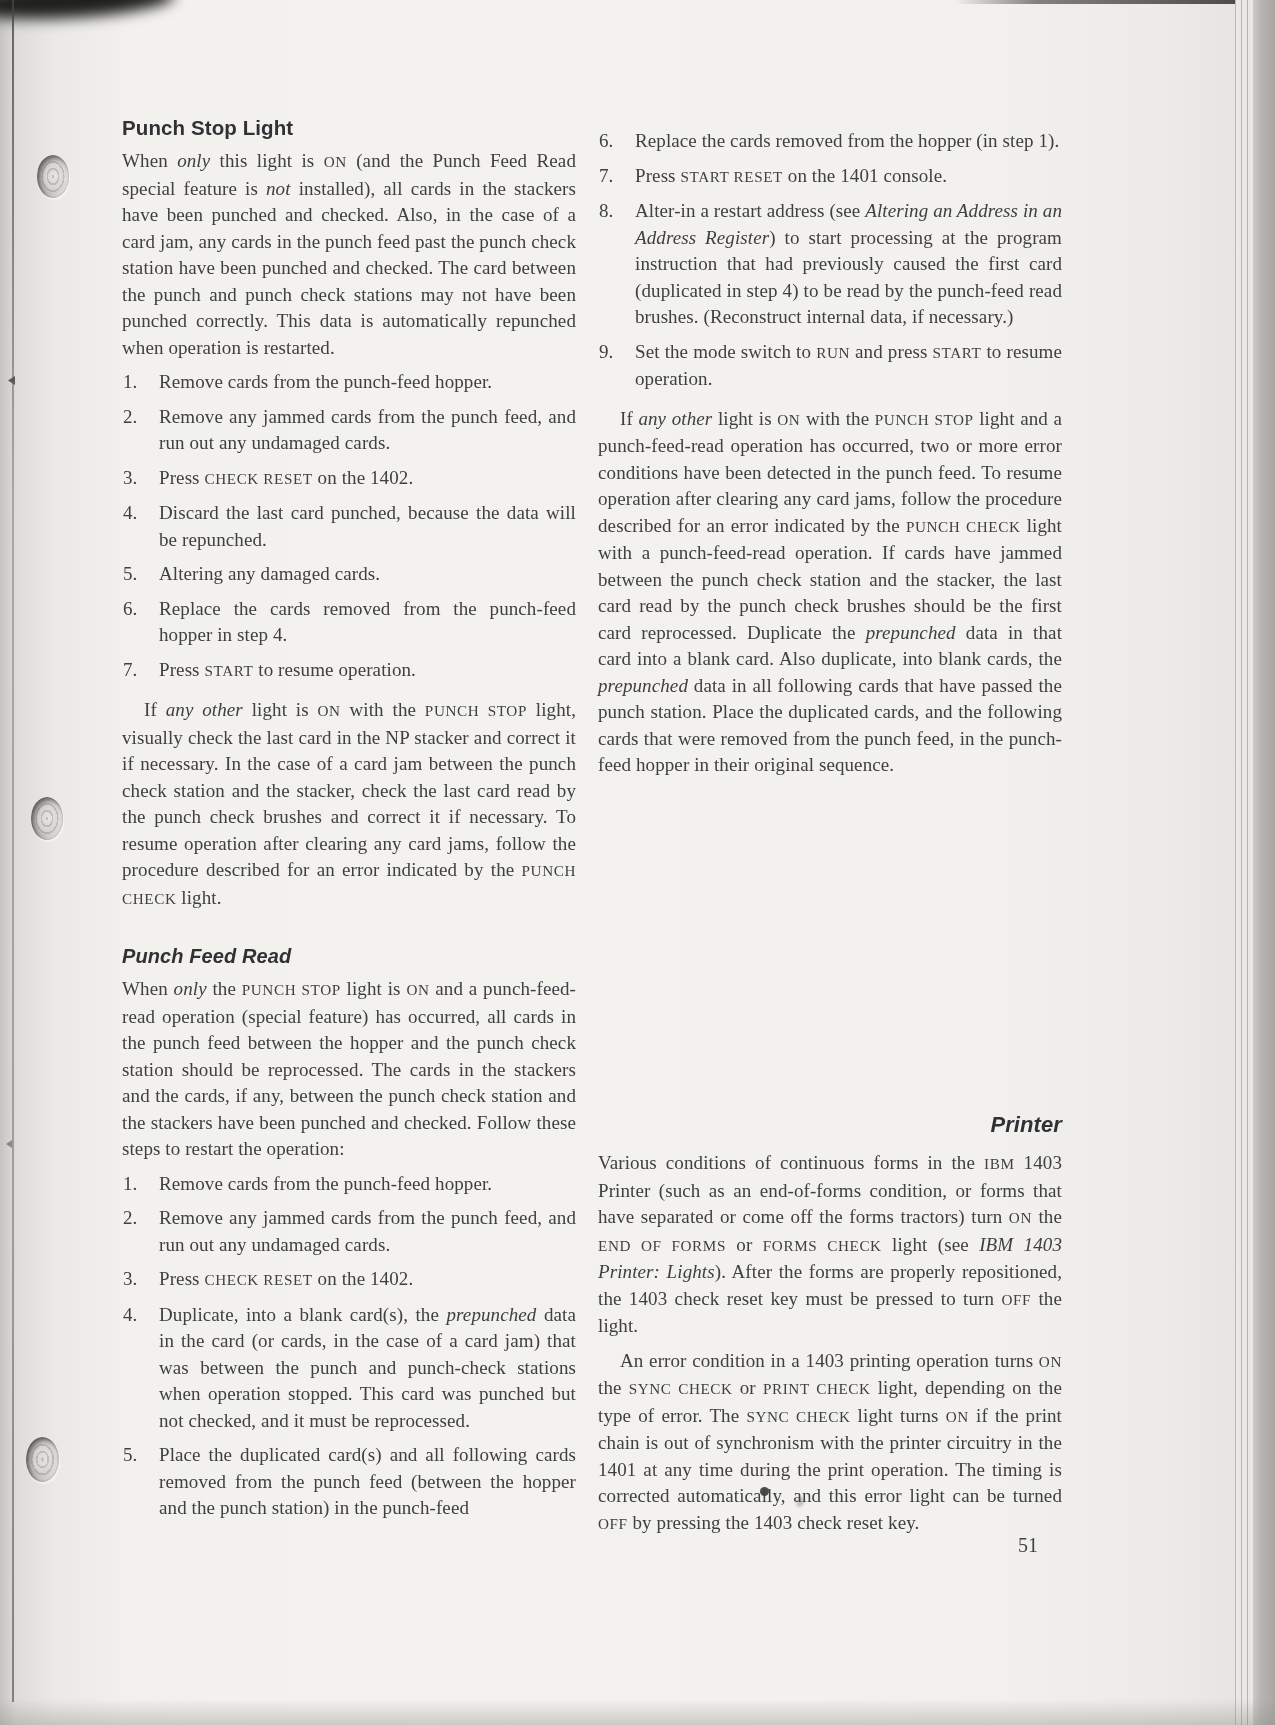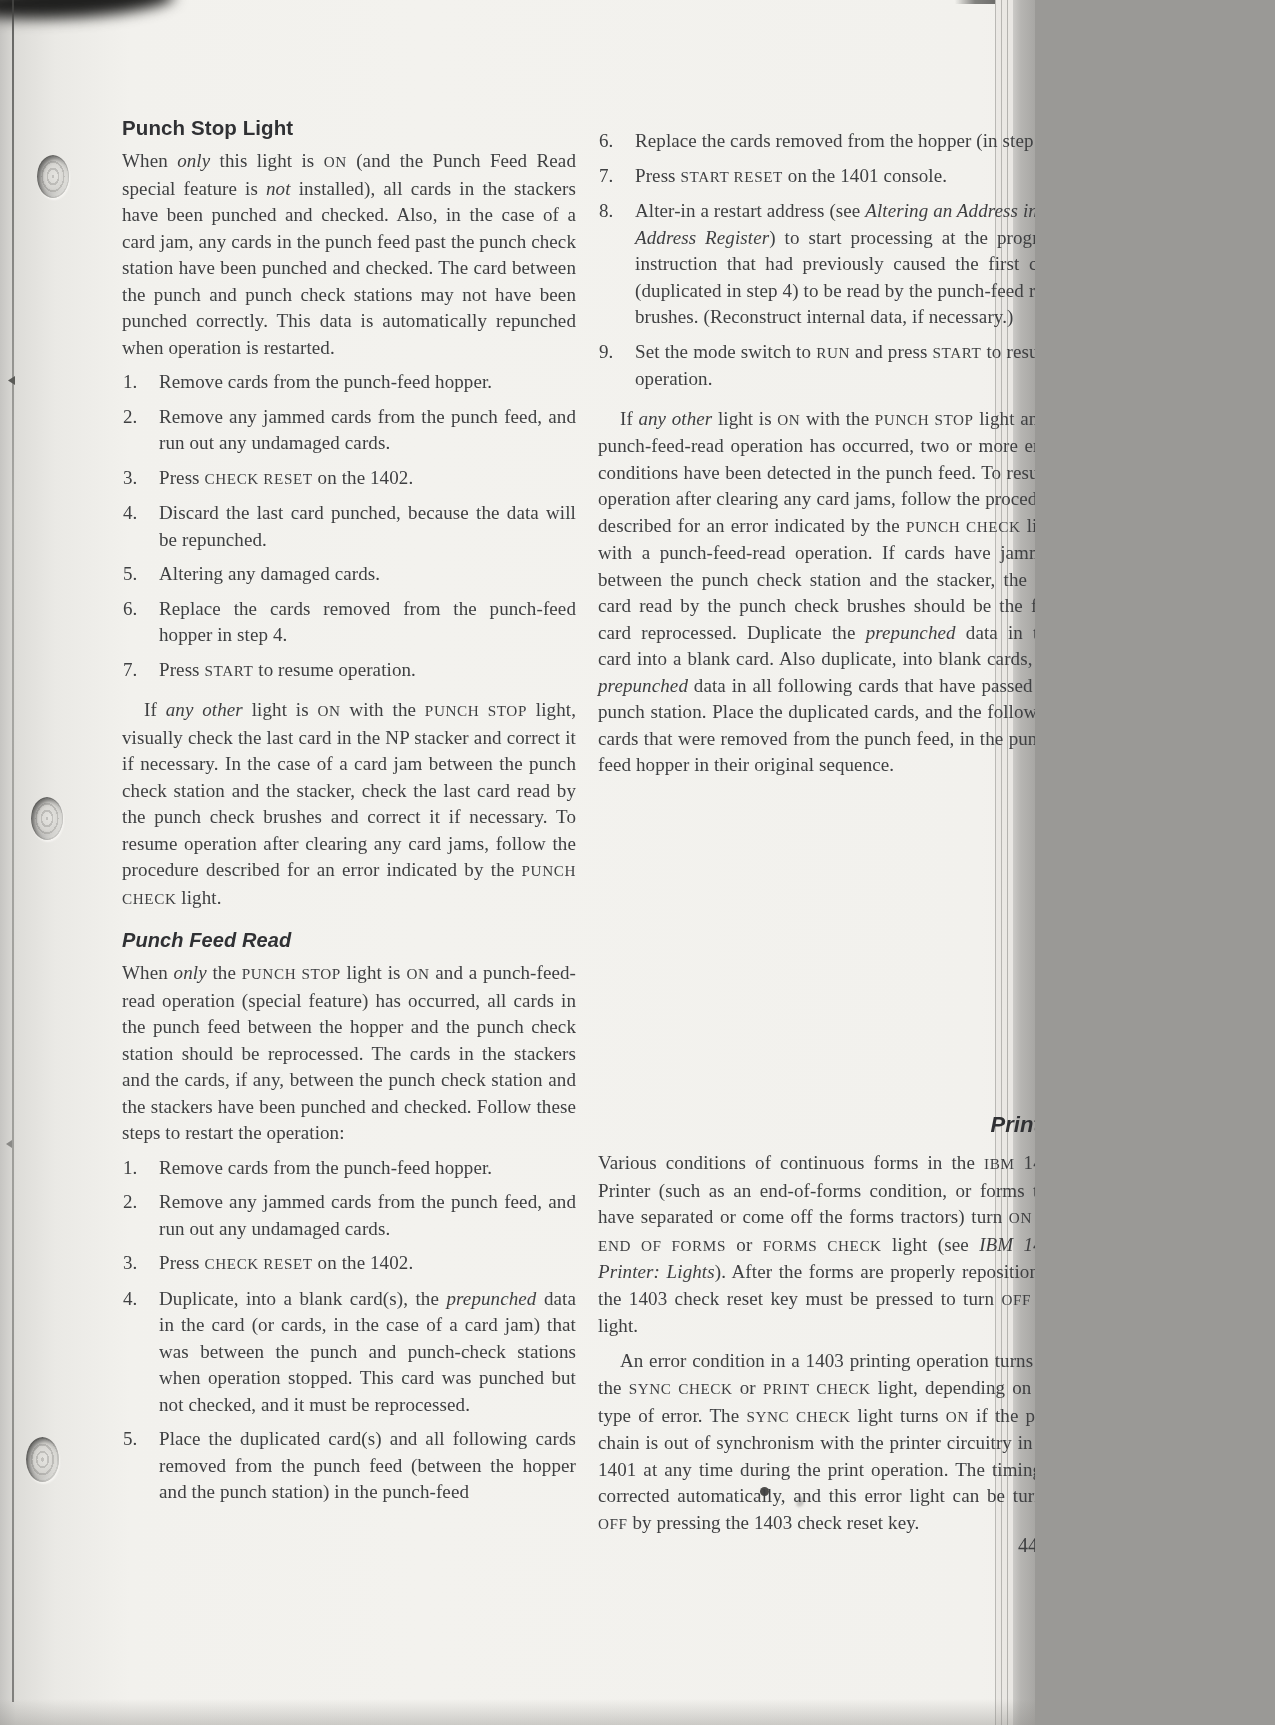--- a/index.html
+++ b/index.html
@@ -1,17 +1,17 @@
 <!DOCTYPE html>
 <html><head>
 <meta charset="utf-8">
 <style>
   html,body { margin:0; padding:0; background:#9a9996; }
   .page {
-    position:relative; width:1035px; height:1725px; overflow:hidden;
+    position:relative; width:1275px; height:1725px; overflow:hidden;
     background:
       linear-gradient(90deg,
         #c6c5c2 0px, #dddcd8 16px, #eae9e5 55px, #f2f1ed 130px,
         #f3f2ee 420px, #f2f1ed 980px, #edebe7 1160px, #e7e5e1 1236px, #e7e5e1 1275px);
     font-family:"Liberation Serif","DejaVu Serif",serif;
     color:#3f4042;
   }
   
   .edge-line { position:absolute; left:12px; top:0; width:2px; height:1702px;
     background:linear-gradient(180deg, rgba(70,70,68,.8), rgba(110,110,106,.45) 30%, rgba(100,100,96,.5) 70%, rgba(80,80,78,.65)); }
@@ -45,21 +45,21 @@
   
   .col { position:absolute; text-align:justify; font-size:19px; line-height:26.5px; letter-spacing:.1px; }
   .col-left  { left:122px; top:116px; width:454px; }
   .col-right { left:598px; top:126px; width:464px; }
   .col-right-lower { left:598px; top:1112px; width:464px; position:absolute; text-align:justify; font-size:19px; line-height:26.5px; letter-spacing:.1px; }
   p { margin:0 0 8px 0; }
   .indent { text-indent:22px; }
   .cont { padding-left:37px; }
   .head-sans { font-family:"Liberation Sans","DejaVu Sans",sans-serif; font-weight:bold;
     color:#303134; font-size:20.5px; line-height:24px; margin:0 0 8px 0; text-align:left; }
-  .head-mid { font-style:italic; margin-top:16px; font-size:20px; }
+  .head-mid { font-style:italic; margin-top:32px; font-size:20px; }
   .head-printer { font-family:"Liberation Sans","DejaVu Sans",sans-serif; font-weight:bold; font-style:italic;
     color:#303134; font-size:22px; line-height:26px; margin:0 0 12px 0; text-align:right; }
   ol.steps { list-style:none; margin:2px 0 13px 0; padding:0; counter-reset:step; }
   ol.start6 { counter-reset:step 5; }
   ol.steps li { position:relative; padding-left:37px; margin:0 0 8px 0; }
   ol.steps li::before { counter-increment:step; content:counter(step) "."; position:absolute; left:1px; top:0; }
   .sc { font-size:.8em; letter-spacing:.6px; }
   .page-number { position:absolute; left:1018px; top:1534px; font-size:20px; color:#3f4042; }
 </style>
 </head>
@@ -113,15 +113,15 @@
     </ol>
     <p class="indent">If <i>any other</i> light is <span class="sc">ON</span> with the <span class="sc">PUNCH STOP</span> light and a punch-feed-read operation has occurred, two or more error conditions have been detected in the punch feed. To resume operation after clearing any card jams, follow the procedure described for an error indicated by the <span class="sc">PUNCH CHECK</span> light with a punch-feed-read operation. If cards have jammed between the punch check station and the stacker, the last card read by the punch check brushes should be the first card reprocessed. Duplicate the <i>prepunched</i> data in that card into a blank card. Also duplicate, into blank cards, the <i>prepunched</i> data in all following cards that have passed the punch station. Place the duplicated cards, and the following cards that were removed from the punch feed, in the punch-feed hopper in their original sequence.</p>
   </div>
 
   <div class="col-right-lower">
     <h3 class="head-printer">Printer</h3>
     <p>Various conditions of continuous forms in the <span class="sc">IBM</span> 1403 Printer (such as an end-of-forms condition, or forms that have separated or come off the forms tractors) turn <span class="sc">ON</span> the <span class="sc">END OF FORMS</span> or <span class="sc">FORMS CHECK</span> light (see <i>IBM 1403 Printer: Lights</i>). After the forms are properly repositioned, the 1403 check reset key must be pressed to turn <span class="sc">OFF</span> the light.</p>
     <p class="indent">An error condition in a 1403 printing operation turns <span class="sc">ON</span> the <span class="sc">SYNC CHECK</span> or <span class="sc">PRINT CHECK</span> light, depending on the type of error. The <span class="sc">SYNC CHECK</span> light turns <span class="sc">ON</span> if the print chain is out of synchronism with the printer circuitry in the 1401 at any time during the print operation. The timing is corrected automatically, and this error light can be turned <span class="sc">OFF</span> by pressing the 1403 check reset key.</p>
   </div>
 
-  <div class="page-number">44</div>
+  <div class="page-number">51</div>
 
 </div>
 
 </body></html>

